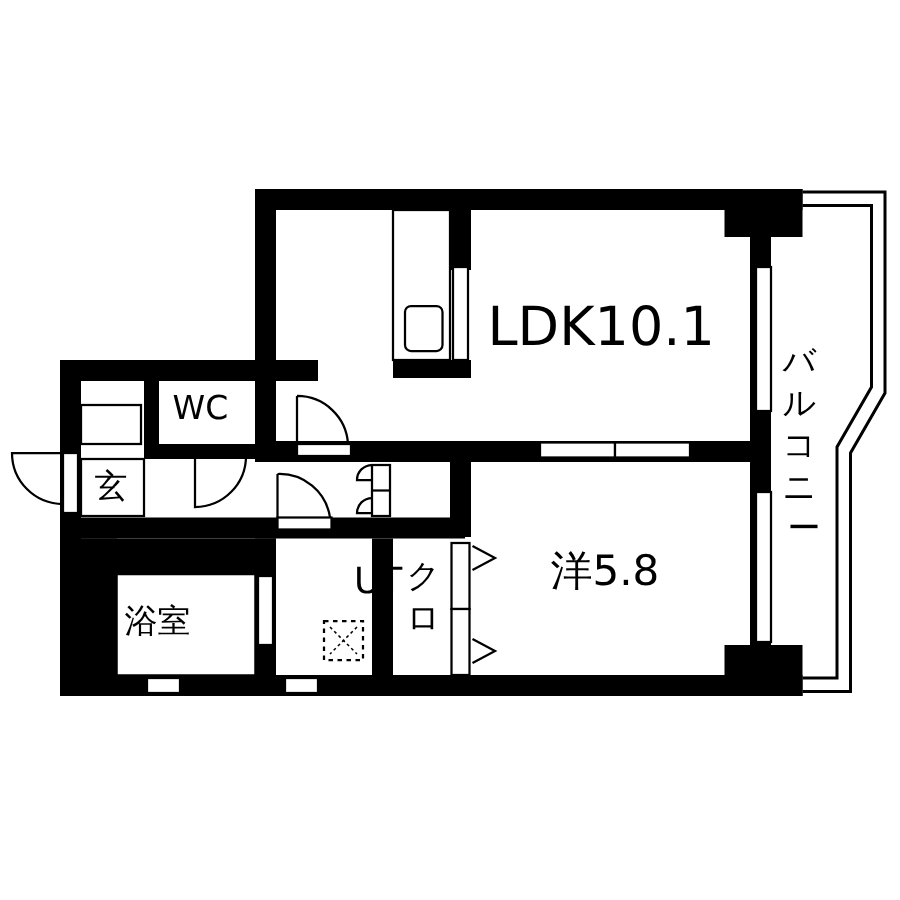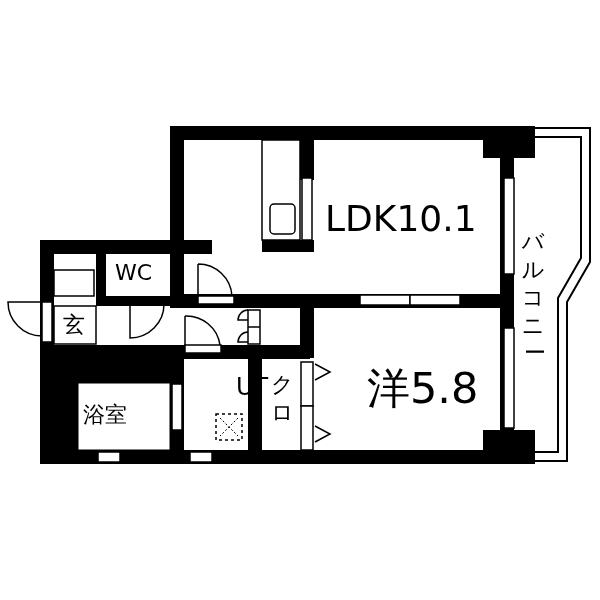--- a/index.html
+++ b/index.html
@@ -118,21 +118,21 @@
   <rect x="216" y="414" width="26" height="26" fill="none" stroke="#000" stroke-width="1.5" stroke-dasharray="3,3"></rect>
   <g stroke="#000" stroke-width="1" stroke-dasharray="2,2">
     <line x1="220" y1="418" x2="238" y2="436"></line>
     <line x1="238" y1="418" x2="220" y2="436"></line>
   </g>
 
   <rect x="78" y="383" width="92" height="67" fill="#fff" stroke="#000" stroke-width="1"></rect>
 </svg>
 
 <div class="lbl" style="left:325px; top:201px; font-size:36px;text-align:center;">LDK10.1</div>
-<div class="lbl" style="left:367px; top:367px; font-size:43px;">洋5.8</div>
+<div class="lbl" style="left:367px; top:367px; font-size:28px;">洋5.8</div>
 <div class="lbl" style="left:115px; top:262px; font-size:22px;">WC</div>
 <div class="lbl" style="left:63px; top:314px; font-size:22px;">玄</div>
 <div class="lbl" style="left:83px; top:404px; font-size:22px;">浴室</div>
 <div class="lbl" style="left:197px; top:375px; font-size:24px;margin-left:39px;">UT</div>
 <div class="lbl" style="left:271px; top:374px; font-size:22px;">ク</div>
 <div class="lbl" style="left:271px; top:402px; font-size:22px;">ロ</div>
 
 <div style="position:absolute; left:521px; top:228px; width:24px; font-size:22px; line-height:28px; text-align:center;">
   <div>バ</div>
   <div>ル</div>

